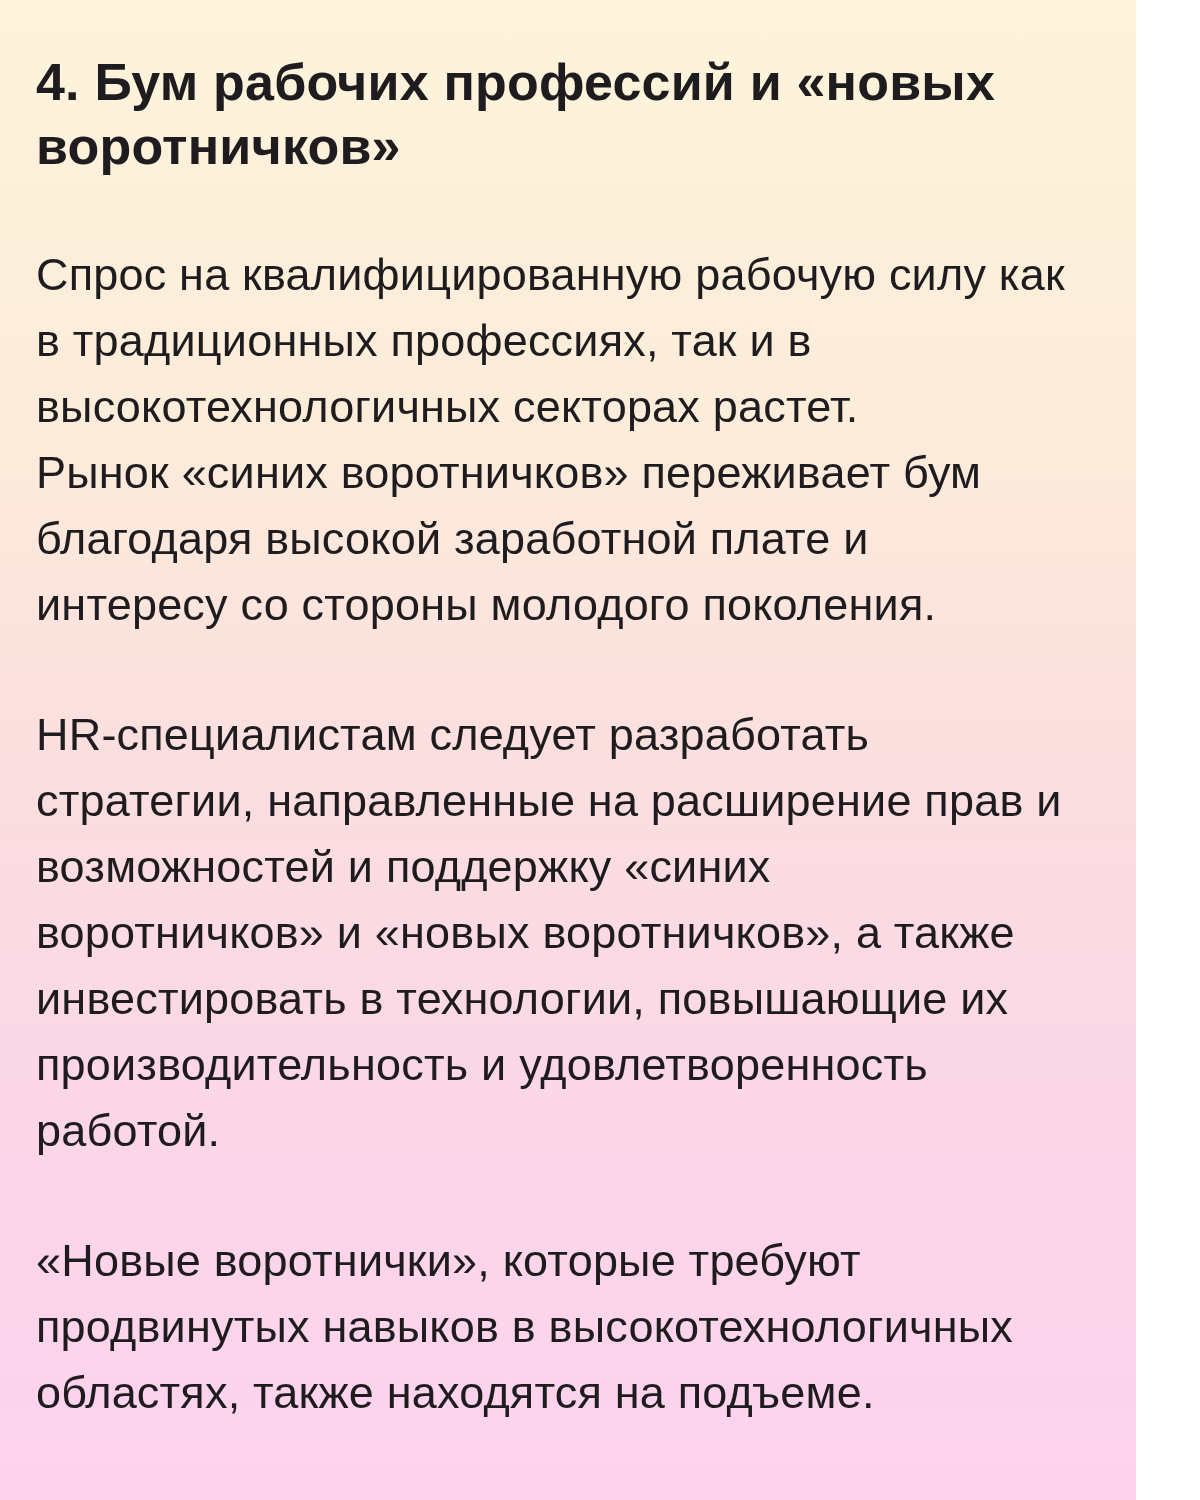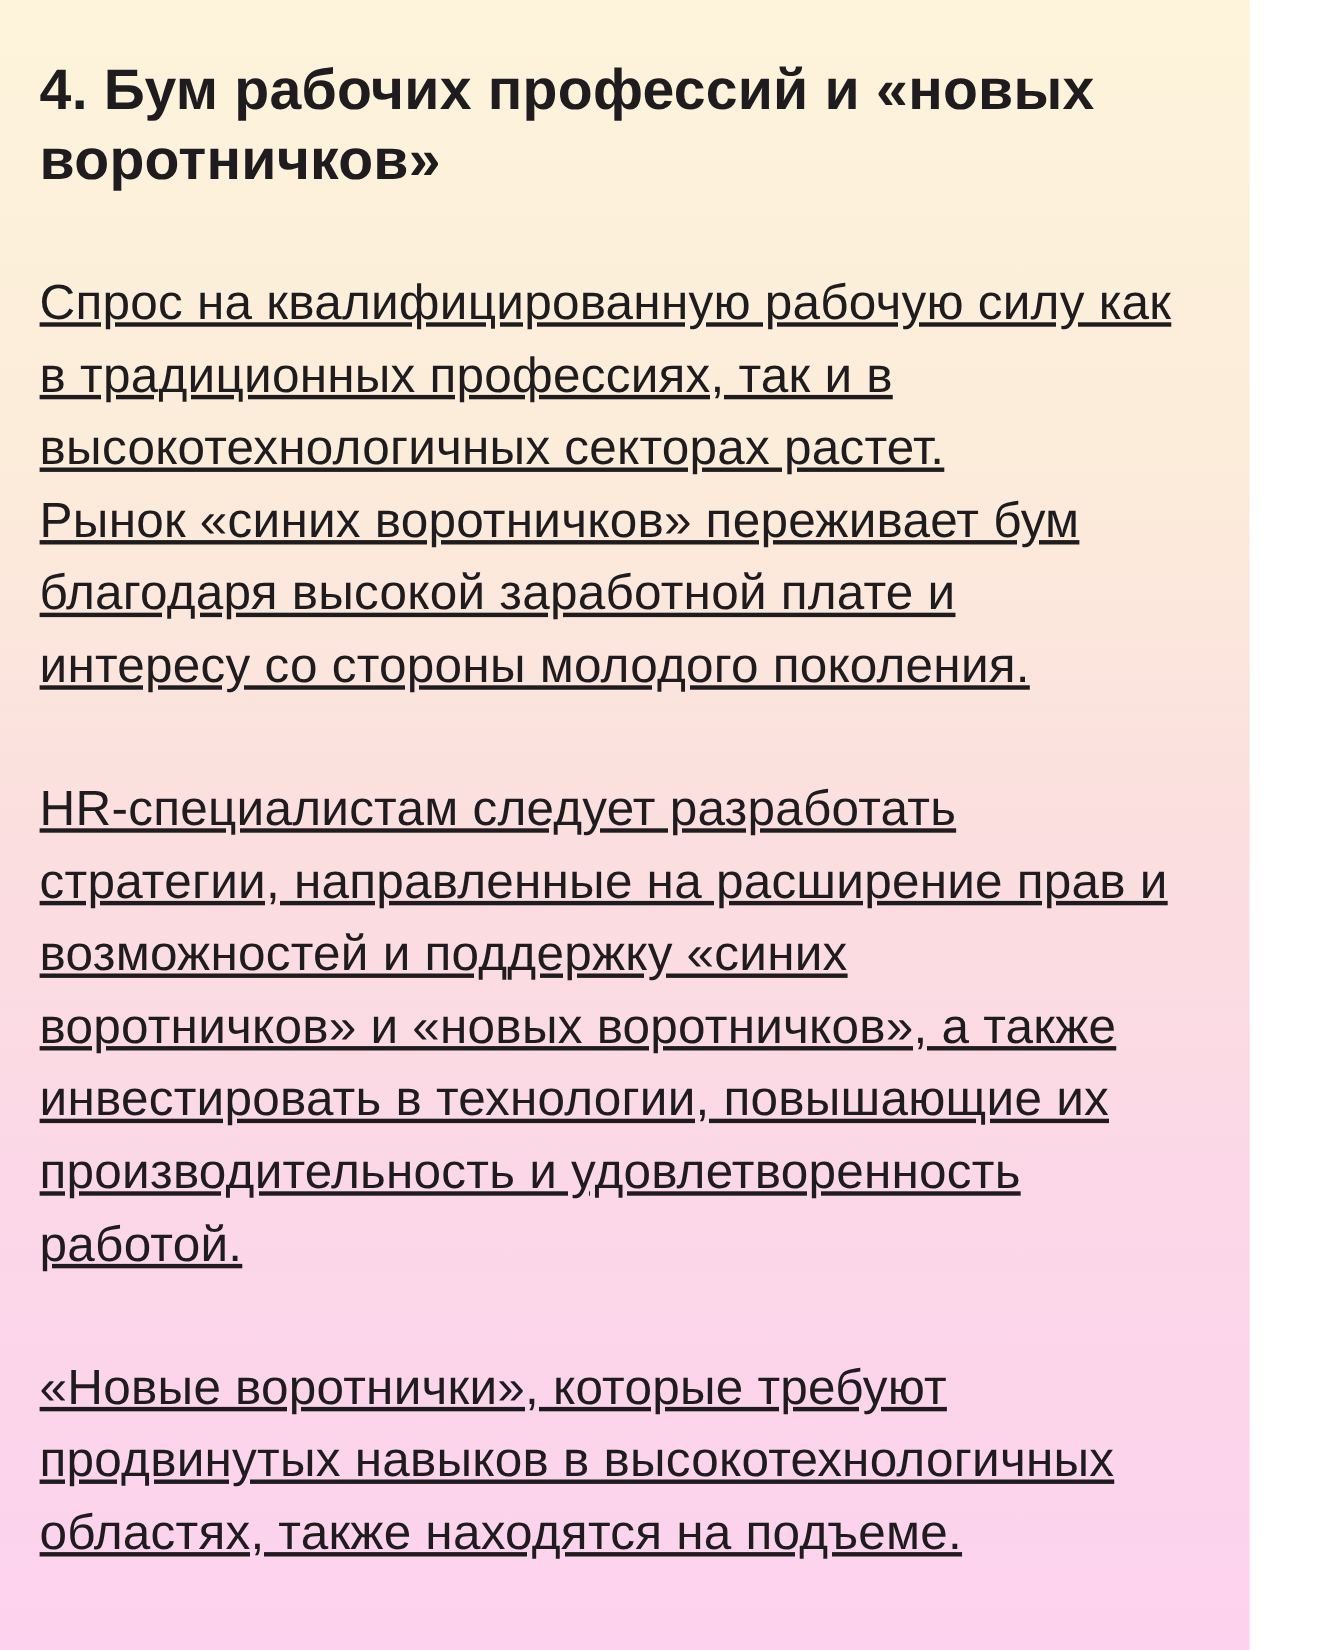--- a/index.html
+++ b/index.html
@@ -27,21 +27,20 @@
     letter-spacing: 0.2px;
     white-space: pre-line;
   }
   .para {
     margin: 0 0 64px 0;
     font-size: 45px;
     line-height: 66px;
     font-weight: 400;
     letter-spacing: 0.2px;
     white-space: pre-line;
-    text-decoration: underline;
   }
 </style>
 </head>
 <body>
 
 <div class="card" style="background: linear-gradient(rgb(253, 244, 219) 0%, rgb(252, 236, 218) 28%, rgb(251, 223, 223) 50%, rgb(251, 215, 231) 72%, rgb(253, 210, 238) 100%); color: rgb(30, 28, 30);">
   <h1 class="title">4. Бум рабочих профессий и «новых
 воротничков»</h1>
 
   <p class="para">Спрос на квалифицированную рабочую силу как

